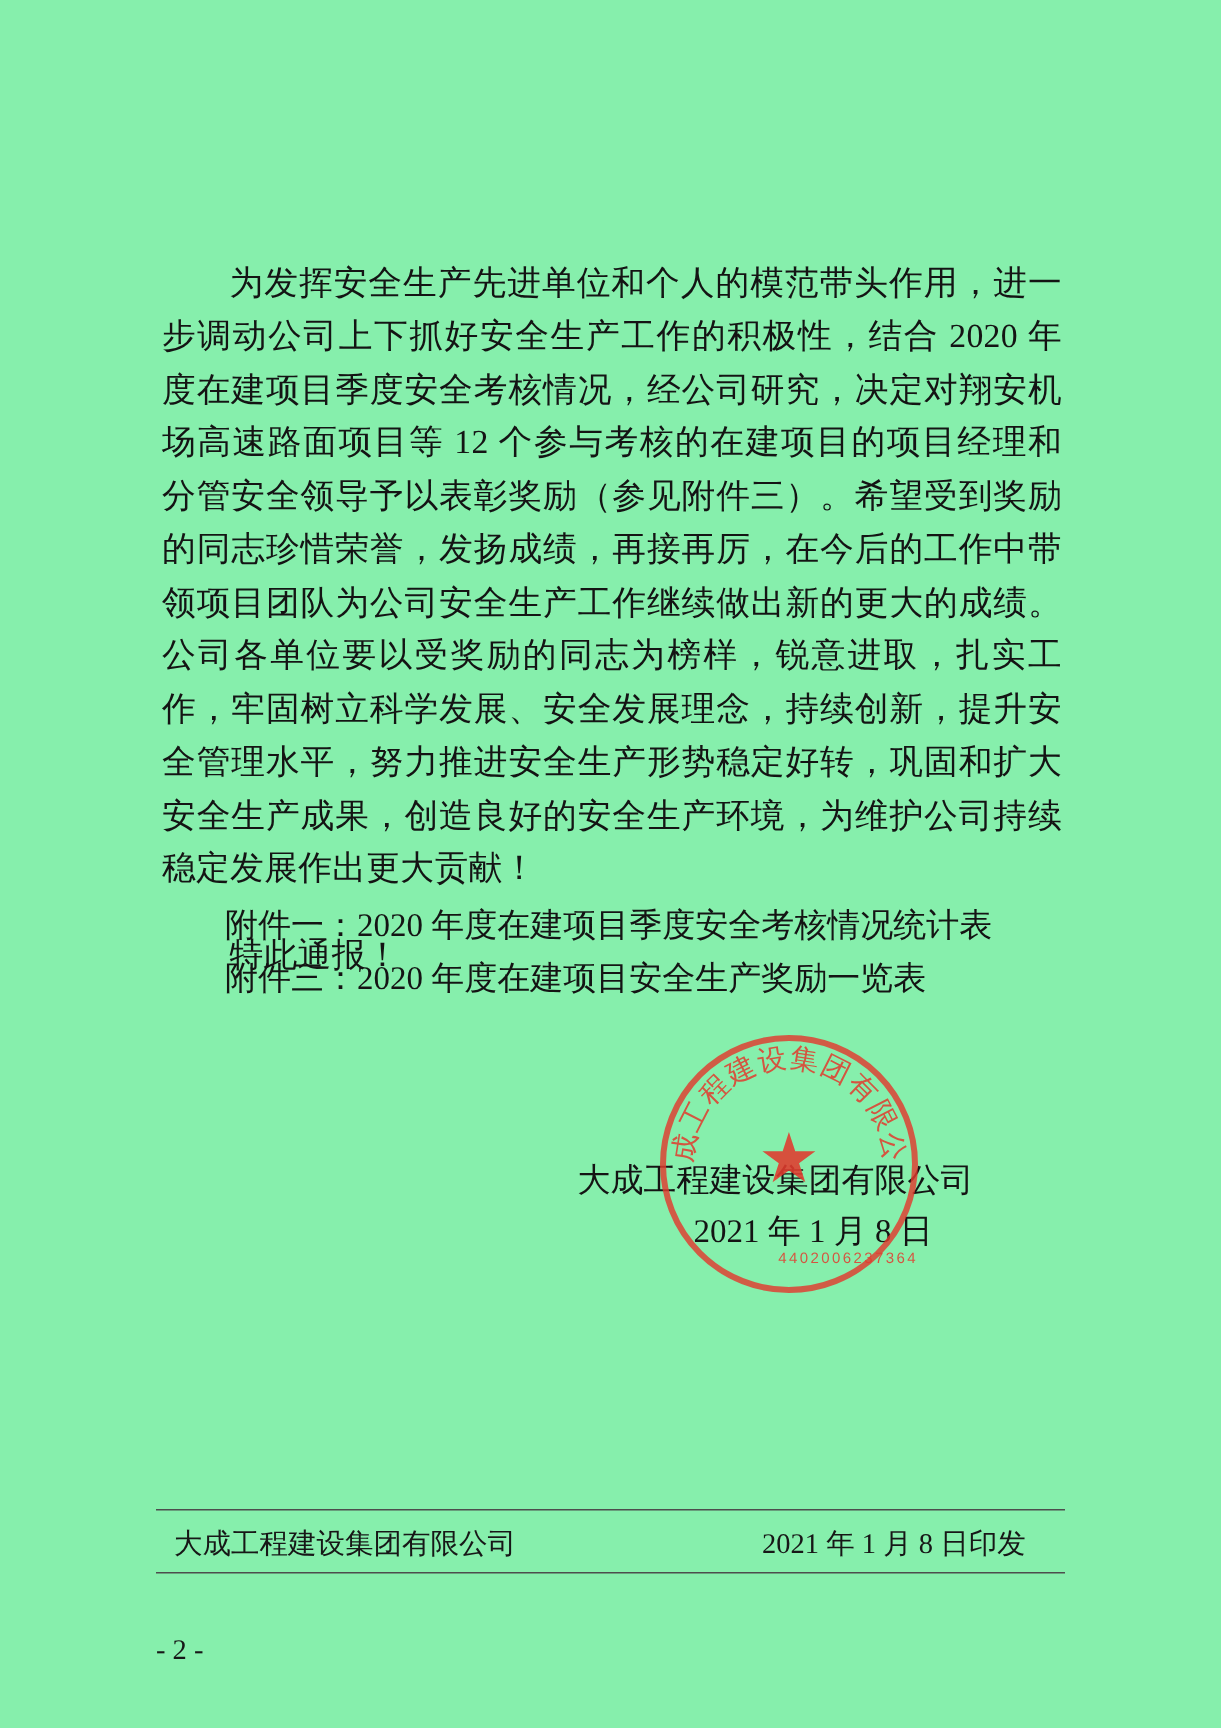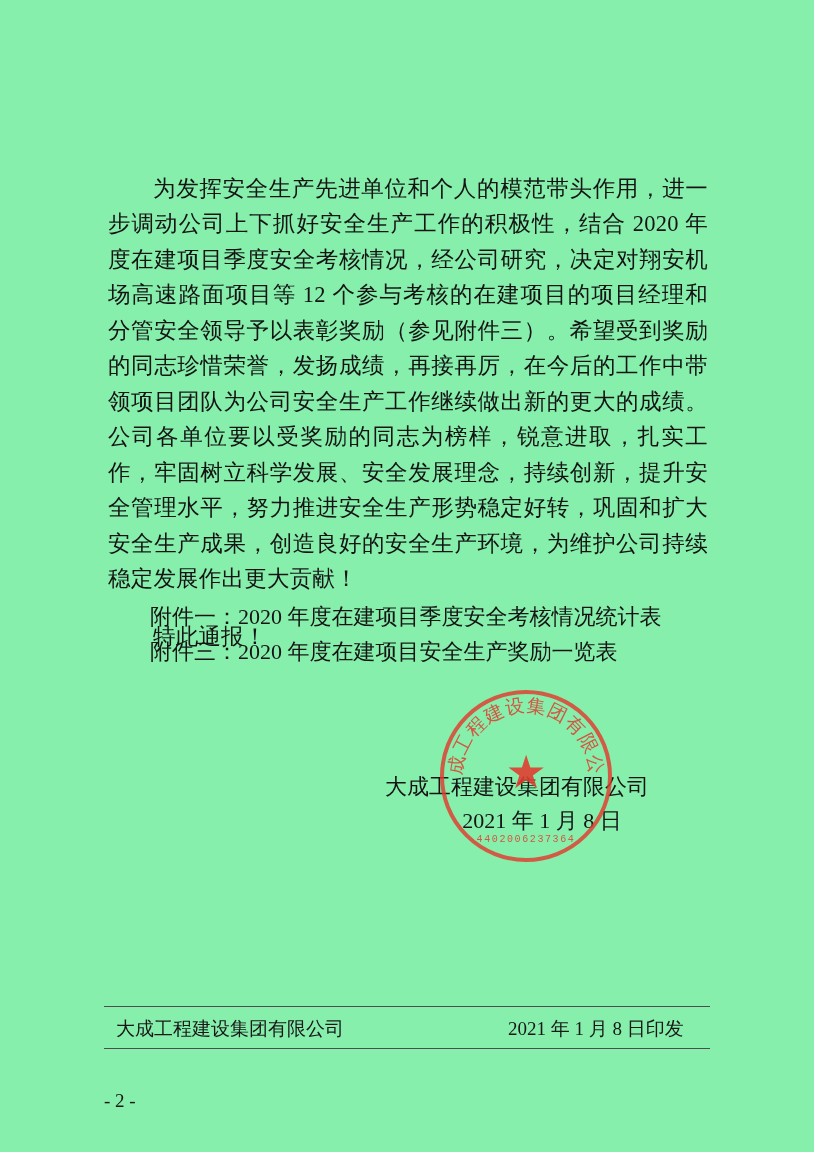--- a/index.html
+++ b/index.html
@@ -103,26 +103,26 @@
     font-size: 46px;
     color: #e23b2e;
     line-height: 1;
     opacity: 0.88;
   }
   .seal .seal-num {
     position: absolute;
     left: 0;
     bottom: 17px;
     width: 100%;
-    text-align: center;
+    text-align: right;
     font-size: 10px;
     letter-spacing: 1.6px;
     color: #e23b2e;
     opacity: 0.85;
-    font-family: Liberation Mono, monospace;
+    font-family: Liberation Sans, sans-serif;
   }
   
   .footer-rule {
     position: absolute;
     left: 104px;
     top: 1006px;
     width: 606px;
     height: 1px;
     background: #4d4d4d;
   }

